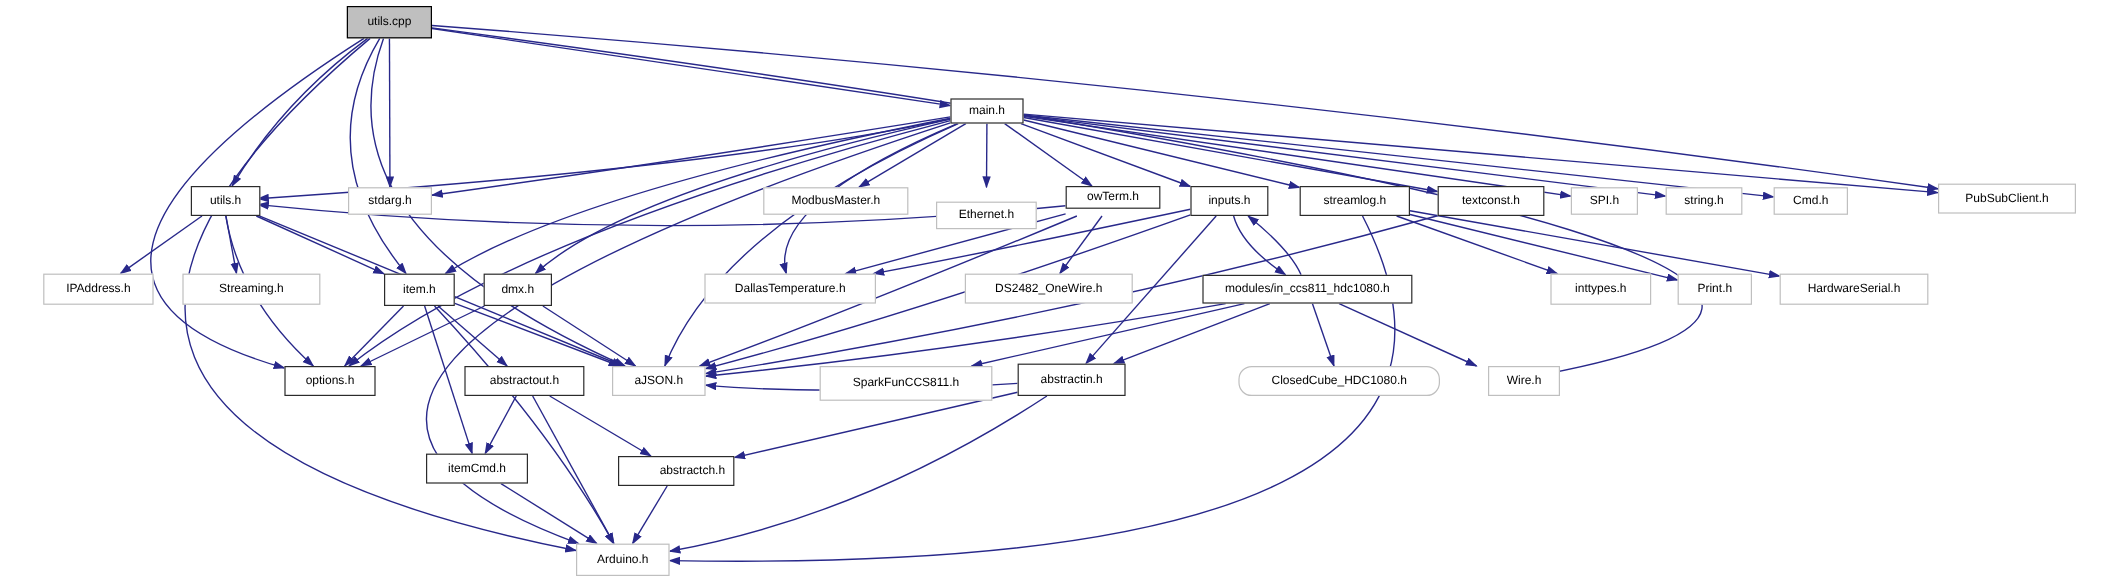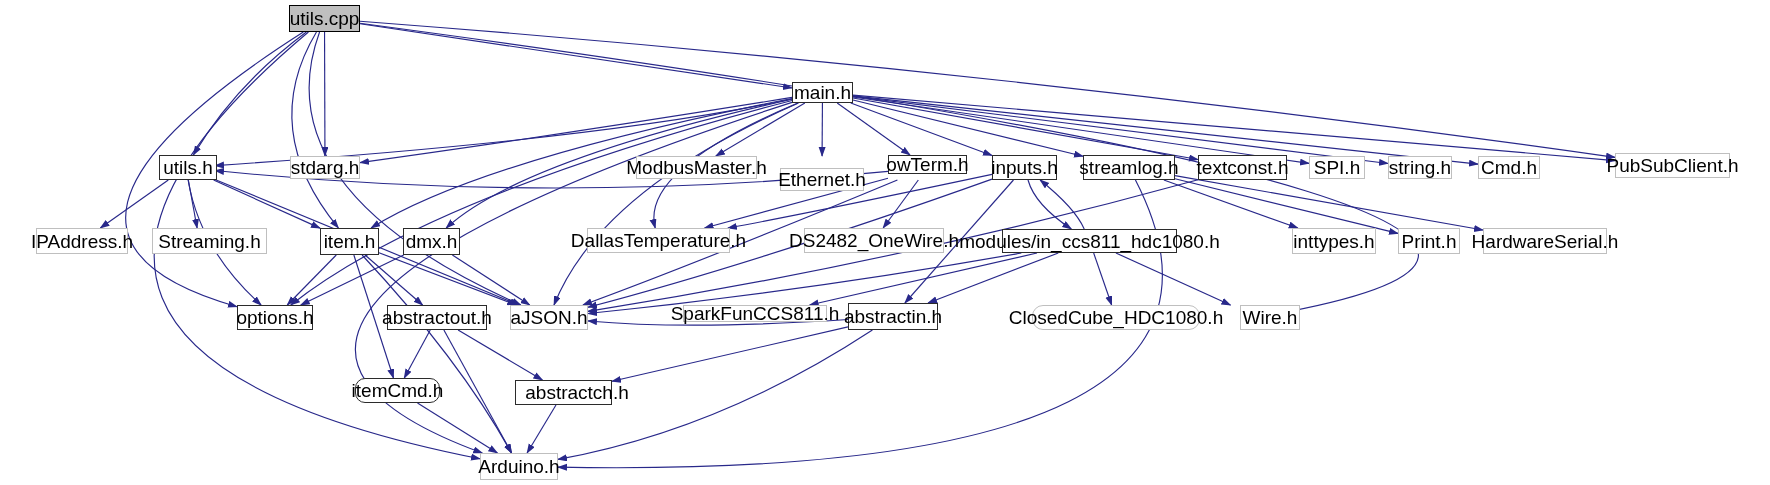--- a/index.html
+++ b/index.html
@@ -1,20 +1,20 @@
 <!DOCTYPE html>
 <html><head>
 <meta charset="utf-8">
 <style>
   html,body{margin:0;padding:0;background:#ffffff;}
   body{width:1770px;height:485px;position:relative;font-family:"Liberation Sans","DejaVu Sans",sans-serif;}
   #graph{position:absolute;left:0;top:0;width:1770px;height:485px;}
   #edge-layer{position:absolute;left:0;top:0;width:1770px;height:485px;}
   .node{position:absolute;box-sizing:border-box;display:flex;align-items:center;justify-content:center;
-        background:#ffffff;color:#000000;font-size:19px;white-space:nowrap;line-height:1;cursor:default;}
+        background:#ffffff;color:#000000;font-size:10px;white-space:nowrap;line-height:1;cursor:default;}
   .node.internal{border:1.6px solid #2b2b2b;}
   .node.external{border:1px solid #bfbfbf;}
   .node.source{background:#bfbfbf;border:1.6px solid #000000;}
 </style>
 </head>
 <body>
 
 <div id="graph">
   <svg id="edge-layer" width="1770" height="485" viewBox="0 0 1770 485" xmlns="http://www.w3.org/2000/svg">
       <defs>
@@ -110,21 +110,21 @@
       <div class="node internal" style="left: 403px; top: 228px; width: 57px; height: 27px;">dmx.h</div>
       <div class="node external" style="left: 587px; top: 228px; width: 143px; height: 25px;">DallasTemperature.h</div>
       <div class="node external" style="left: 804px; top: 228px; width: 140px; height: 25px;">DS2482_OneWire.h</div>
       <div class="node internal" style="left: 1002px; top: 229px; width: 175px; height: 24px;">modules/in_ccs811_hdc1080.h</div>
       <div class="node external" style="left: 1292px; top: 228px; width: 84px; height: 26px;">inttypes.h</div>
       <div class="node external" style="left: 1398px; top: 228px; width: 62px; height: 26px;">Print.h</div>
       <div class="node external" style="left: 1483px; top: 228px; width: 124px; height: 26px;">HardwareSerial.h</div>
       <div class="node internal" style="left: 237px; top: 305px; width: 76px; height: 25px;">options.h</div>
       <div class="node internal" style="left: 387px; top: 305px; width: 100px; height: 25px;">abstractout.h</div>
       <div class="node external" style="left: 510px; top: 305px; width: 78px; height: 25px;">aJSON.h</div>
-      <div class="node external" style="left: 683px; top: 305px; width: 144px; height: 17px;">SparkFunCCS811.h</div>
+      <div class="node external" style="left: 683px; top: 305px; width: 144px; height: 29px;">SparkFunCCS811.h</div>
       <div class="node internal" style="left: 848px; top: 303px; width: 90px; height: 27px;">abstractin.h</div>
       <div class="node external" style="left: 1032px; top: 305px; width: 168px; height: 25px; border-radius: 11px;">ClosedCube_HDC1080.h</div>
       <div class="node external" style="left: 1228px; top: 305px; width: 60px; height: 25px; margin-left: 12px;">Wire.h</div>
-      <div class="node internal" style="left: 355px; top: 378px; width: 85px; height: 25px; border-radius: 10px;">itemCmd.h</div>
+      <div class="node internal" style="left: 355px; top: 378px; width: 85px; height: 25px;">itemCmd.h</div>
       <div class="node internal" style="left: 515px; top: 380px; width: 97px; height: 25px; padding-left: 27px;">abstractch.h</div>
       <div class="node external" style="left: 480px; top: 453px; width: 78px; height: 27px;">Arduino.h</div>
     </div>
 </div>
 
 </body></html>

